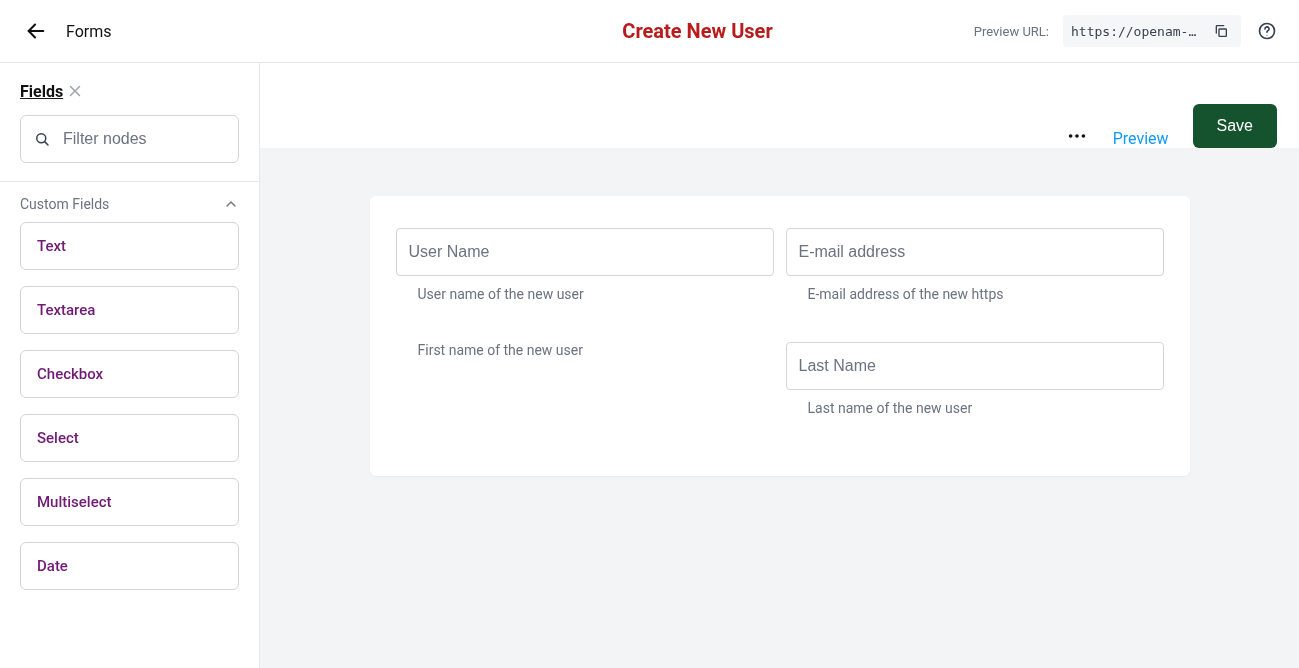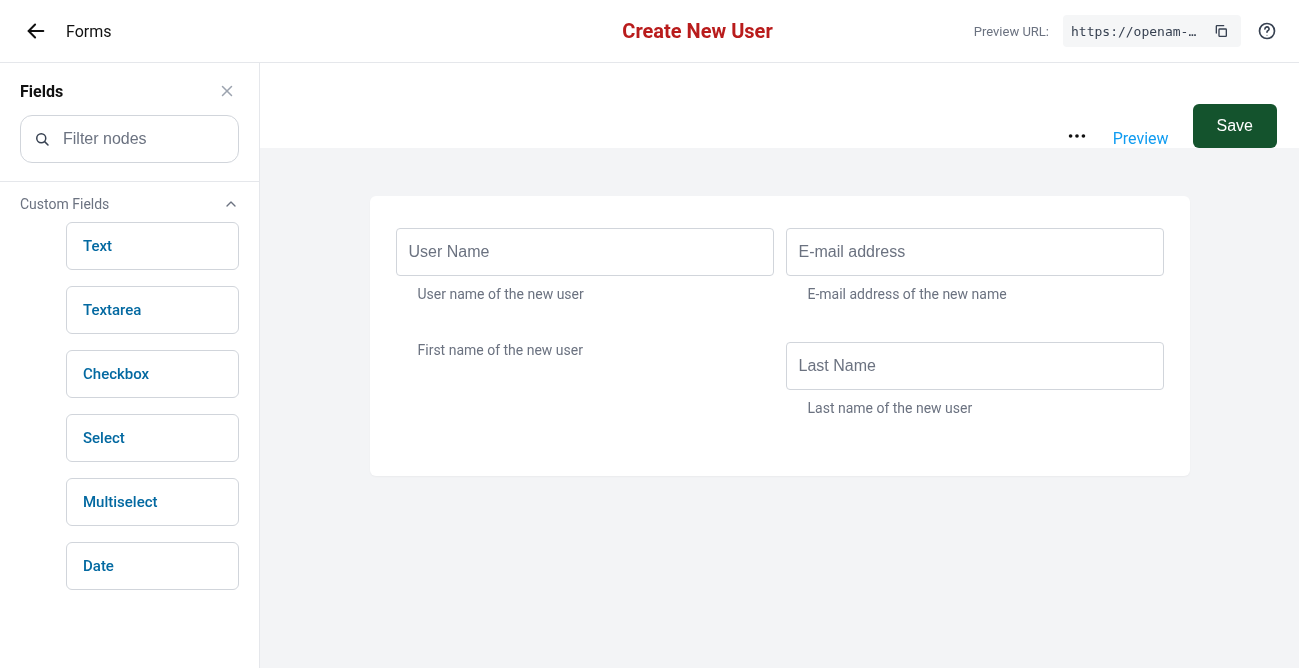--- a/index.html
+++ b/index.html
@@ -98,39 +98,39 @@
       width: 260px;
       border-right: 1px solid #e5e7eb;
       display: flex;
       flex-direction: column;
       overflow-y: auto;
     }
     .sidebar-header {
       padding: 16px 20px 12px 20px;
       display: flex;
       align-items: center;
-      justify-content: space-between;
+      text-decoration: underline;
     }
     .sidebar-title {
       font-size: 16px;
       font-weight: 700;
       color: #111;
     }
     .close-btn {
       color: #9ca3af;
       cursor: pointer;
     }
     .search-wrap {
       padding: 0 20px 18px 20px;
     }
     .search-box {
       display: flex;
       align-items: center;
       border: 1px solid #d1d5db;
-      border-radius: 12px;
+      border-radius: 6px;
       height: 48px;
       padding: 0 12px;
       gap: 12px;
     }
     .search-box input {
       border: none;
       outline: none;
       font-size: 16px;
       color: #374151;
       width: 100%;
@@ -161,24 +161,23 @@
       display: flex;
       flex-direction: column;
       gap: 16px;
     }
     .field-item {
       border: 1px solid #d1d5db;
       border-radius: 6px;
       padding: 14px 16px;
       font-size: 15px;
       font-weight: 500;
-      color: #0369a1;
+      color: #701a75;
       cursor: grab;
       background: #fff;
-      margin-left: 46px;
     }
 
     
     .content {
       flex: 1;
       display: flex;
       flex-direction: column;
     }
     .content-toolbar {
       height: 85px;
@@ -357,21 +356,21 @@
       <div class="form-card">
         <div class="form-grid">
 
           <div class="form-field">
             <input class="form-input" type="text" placeholder="User Name" style="">
             <span class="form-help">User name of the new user</span>
           </div>
 
           <div class="form-field">
             <input class="form-input" type="text" placeholder="E-mail address" style="">
-            <span class="form-help">E-mail address of the new name</span>
+            <span class="form-help">E-mail address of the new https</span>
           </div>
 
           <div class="form-field">
             <span class="form-help">First name of the new user</span>
           </div>
 
           <div class="form-field">
             <input class="form-input" type="text" placeholder="Last Name" style="">
             <span class="form-help">Last name of the new user</span>
           </div>

